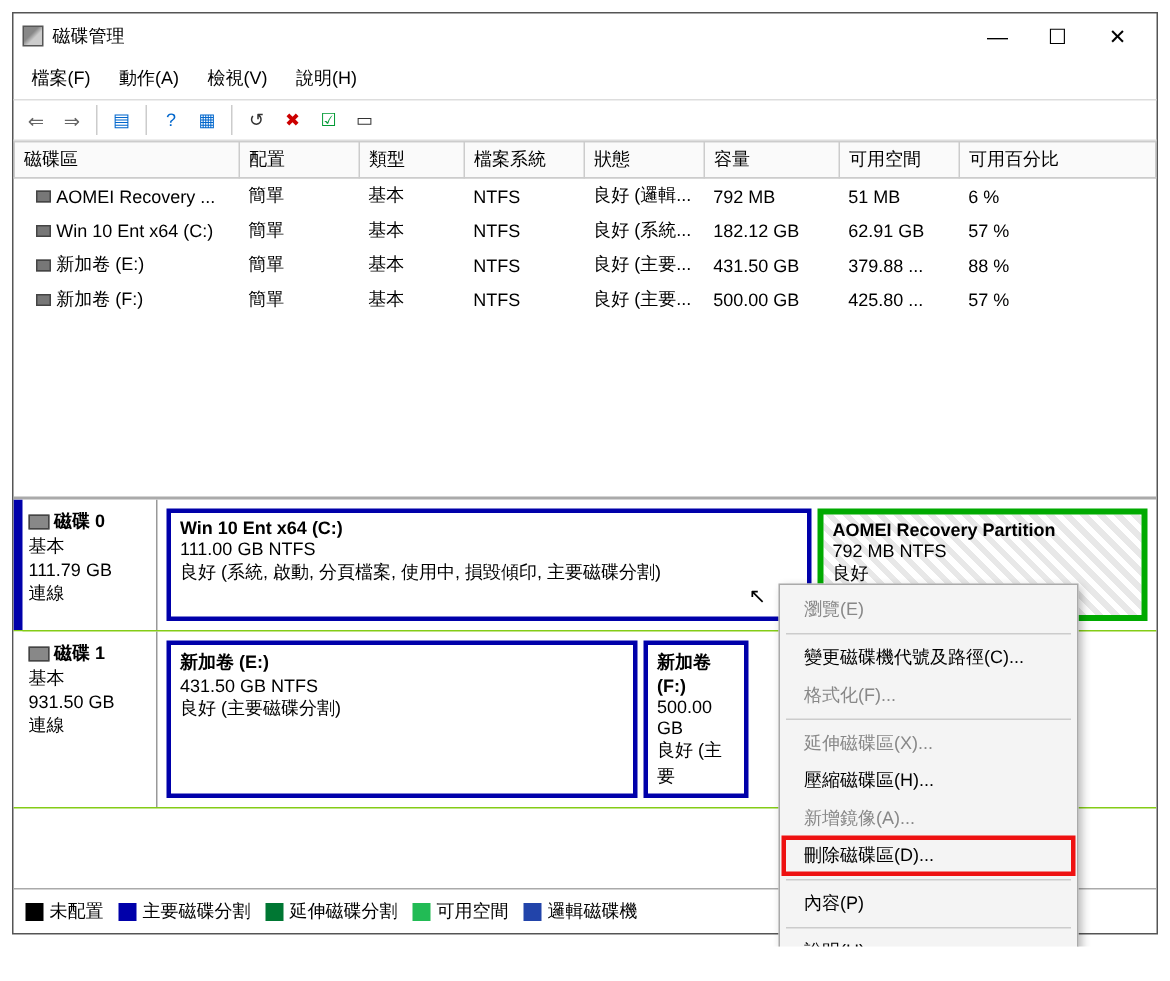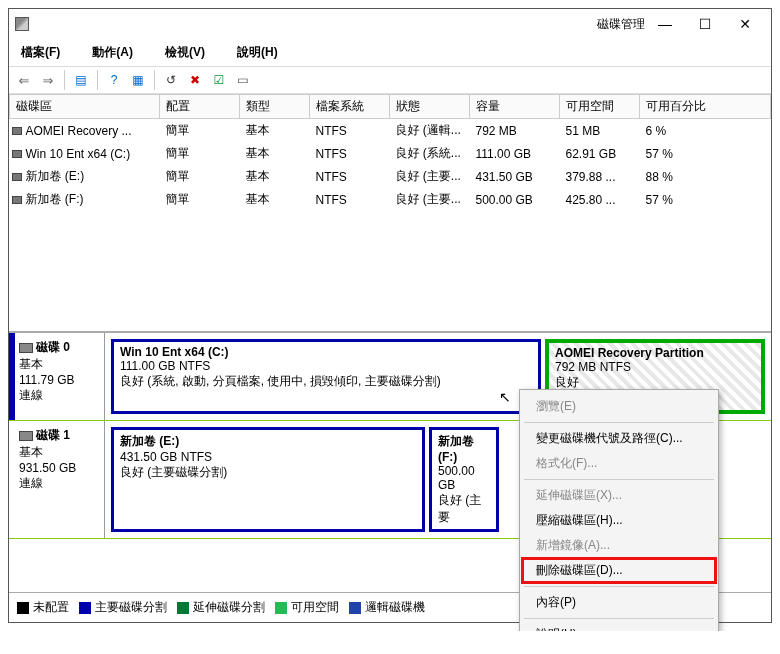--- a/index.html
+++ b/index.html
@@ -1,33 +1,33 @@
 <!DOCTYPE html>
 <html><head>
 <meta charset="utf-8">
 <style>
 * { box-sizing: border-box; font-family: "Microsoft JhengHei", "PingFang TC", sans-serif; font-size: 12px; }
 body { margin: 0; padding: 8px; background: #fff; }
 .window { width: 764px; border: 1px solid #555; background: #fff; position: relative; }
-.titlebar { height: 30px; display: flex; align-items: center; padding: 0 6px; text-align: right; }
+.titlebar { height: 30px; display: flex; align-items: center; padding: 0 6px; }
 .titlebar .ticon { width: 14px; height: 14px; background: linear-gradient(135deg,#888 40%,#ccc 60%); border:1px solid #555; margin-right: 6px; }
 .titlebar .title { flex: 1; }
 .titlebar .ctrl { width: 40px; height: 28px; display:flex; align-items:center; justify-content:center; font-size:14px; }
-.menubar { display:flex; gap: 20px; padding: 2px 6px; font-weight: bold; }
+.menubar { display:flex; gap: 7px; padding: 2px 6px; }
 .menubar span { padding: 3px 6px; }
 .toolbar { height: 28px; border-top:1px solid #ddd; border-bottom:1px solid #ddd; display:flex; align-items:center; padding:0 4px; gap:2px; }
 .tbtn { width:22px; height:22px; border:1px solid transparent; display:flex; align-items:center; justify-content:center; color:#333; }
 .sep { width:1px; height:20px; background:#ccc; margin:0 3px; }
 .arr { font-size:13px; color:#666; }
 
 .grid { height: 238px; overflow:auto; border-bottom:1px solid #aaa; }
 table { width: 100%; border-collapse: collapse; }
 th, td { text-align:left; padding: 3px 6px; white-space:nowrap; overflow:hidden; }
 th { border:1px solid #ccc; background:#fafafa; font-weight:normal;margin-top:24px; }
-td.first { padding-left: 2px; }
+td.first { padding-left: 14px; }
 .rowicon { display:inline-block; width:10px; height:8px; background:#777; margin-right:4px; vertical-align:middle; border:1px solid #444; }
 
 .diskpane { height: 260px; border-top:1px solid #aaa; overflow:hidden; }
 .diskrow { display:flex; border-bottom:1px solid #84cc16; min-height:88px; }
 .diskhead { width:96px; border-right:1px solid #999; padding:6px 4px; border-left:6px solid #fff; }
 .diskhead.focus { border-left:6px solid #00a; }
 .diskhead .t { font-weight:bold; }
 .diskhead .dicon { display:inline-block; width:14px; height:10px; background:#888; border:1px solid #444; margin-right:3px; vertical-align:middle; }
 .partarea { flex:1; padding:6px; display:flex; gap:4px; }
 .part { border:3px solid #00a; padding:3px 6px; background:#fff; overflow:hidden; }
@@ -119,21 +119,21 @@
             <td>792 MB</td>
             <td>51 MB</td>
             <td>6 %</td>
           </tr>
           <tr>
             <td class="first"><span class="rowicon"></span>Win 10 Ent x64 (C:)</td>
             <td>簡單</td>
             <td>基本</td>
             <td>NTFS</td>
             <td>良好 (系統...</td>
-            <td>111.00 GB</td>
+            <td>182.12 GB</td>
             <td>62.91 GB</td>
             <td>57 %</td>
           </tr>
           <tr>
             <td class="first"><span class="rowicon"></span>新加卷 (E:)</td>
             <td>簡單</td>
             <td>基本</td>
             <td>NTFS</td>
             <td>良好 (主要...</td>
             <td>431.50 GB</td>

